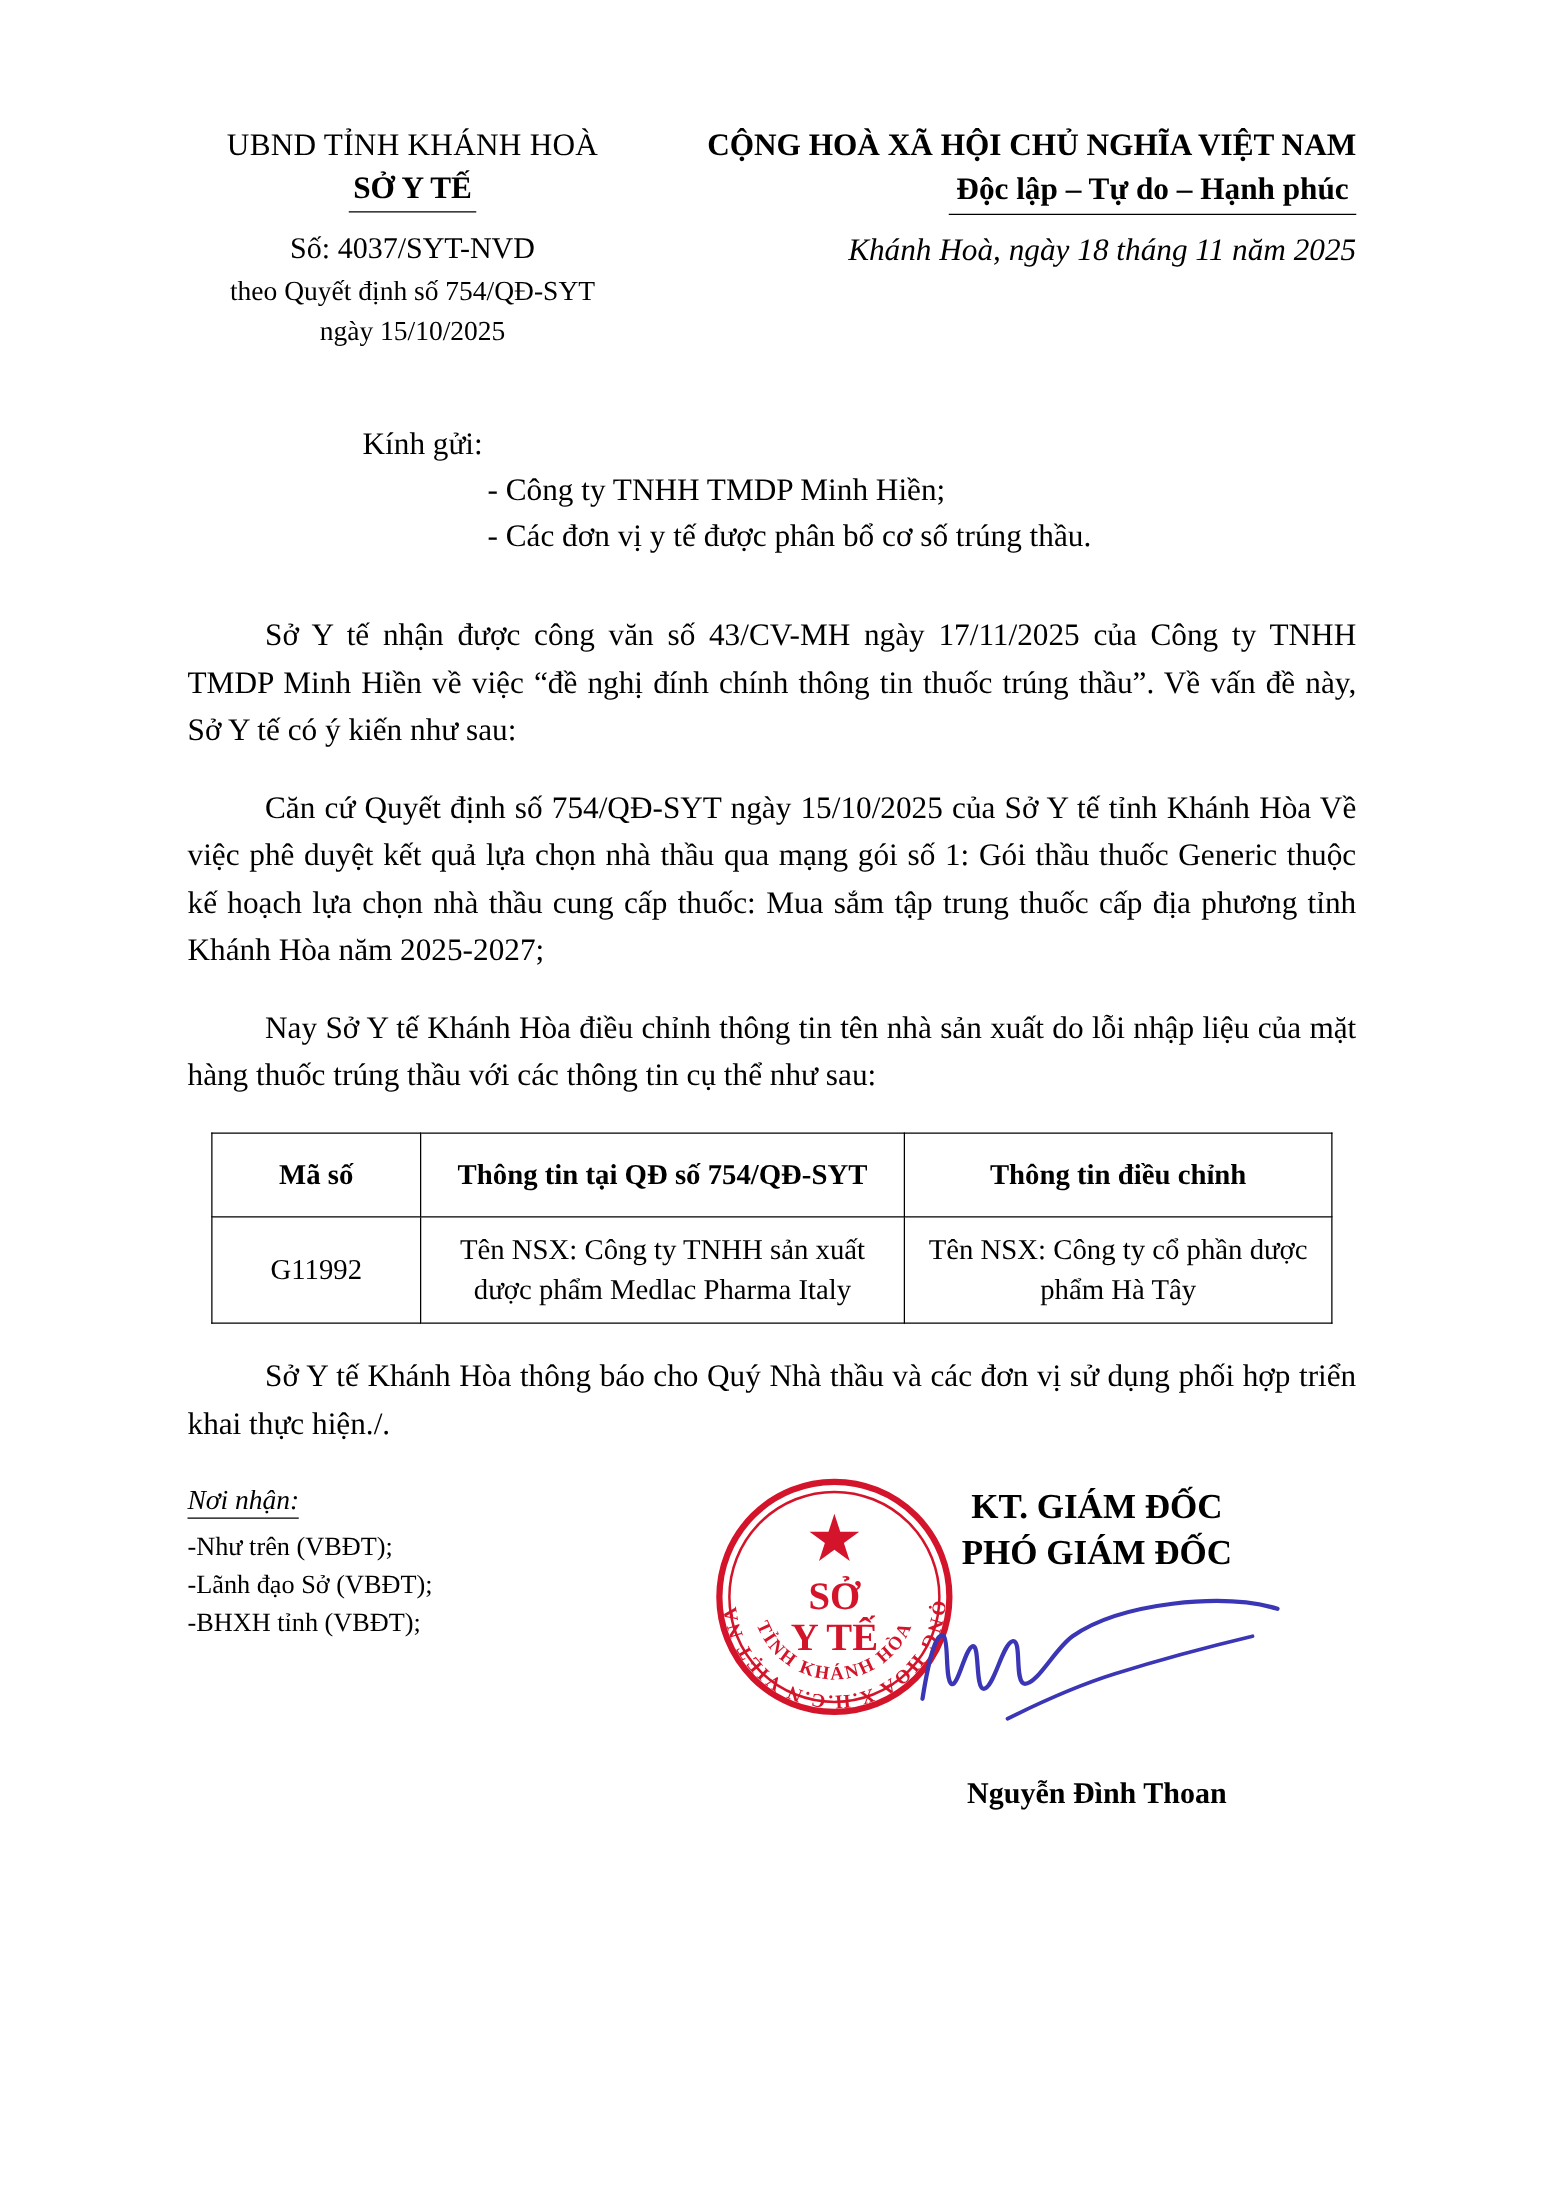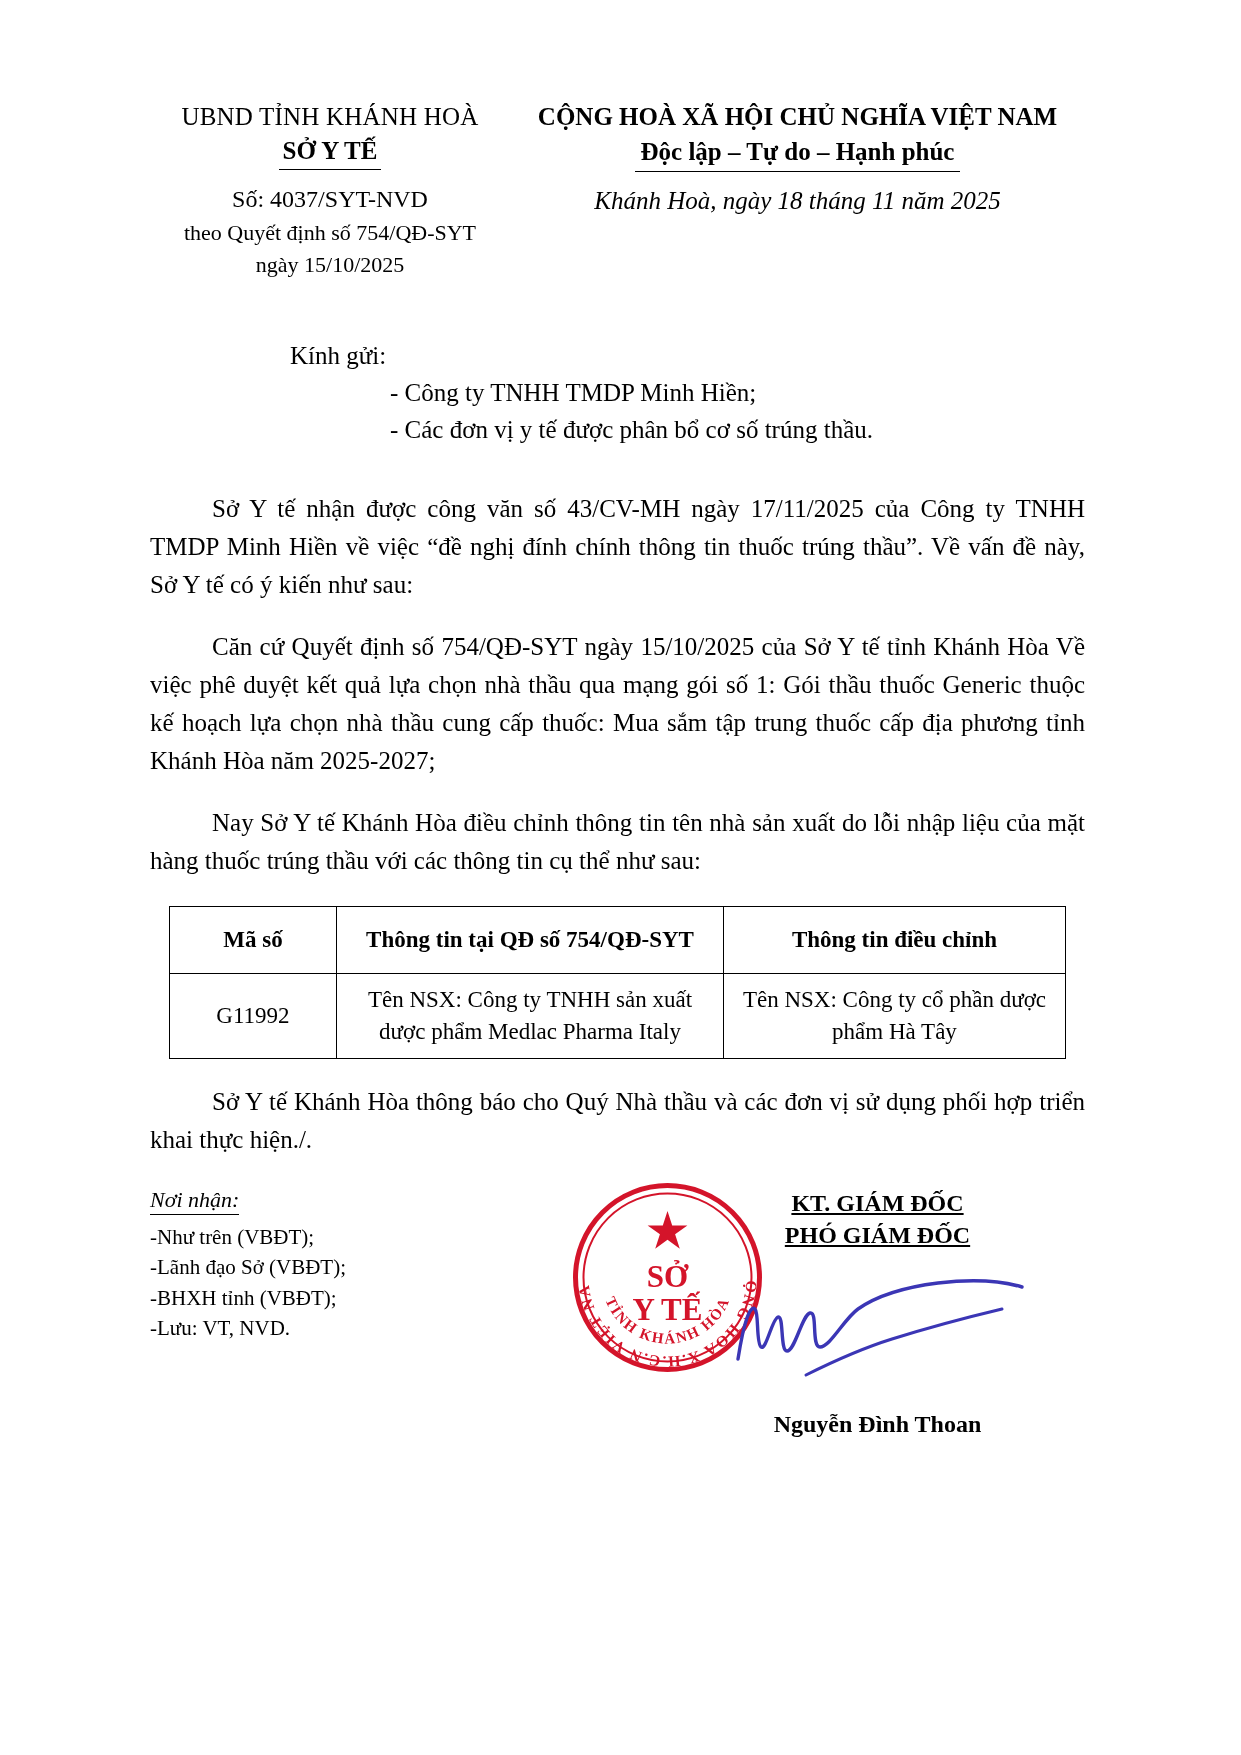--- a/index.html
+++ b/index.html
@@ -32,21 +32,21 @@
     align-items: flex-start;
     padding-top: 100px;
   }
   .header-left {
     width: 360px;
     text-align: center;
     line-height: 1.32;
   }
   .header-right {
     flex: 1;
-    text-align: center;
+    text-align: right;
     line-height: 1.32;
   }
   .org-line {
     font-size: 25px;
     letter-spacing: 0.2px;
   }
   .org-dept {
     font-size: 25px;
     font-weight: bold;
     display: inline-block;
@@ -162,26 +162,25 @@
   }
 
   .sign-block {
     position: absolute;
     left: 520px;
     top: 0;
     width: 415px;
     text-align: center;
   }
   .sign-title {
-    font-size: 24px;
+    font-size: 28px;
     font-weight: bold;
     line-height: 1.34;
     position: relative;
     z-index: 4;
-    text-decoration: underline;
   }
   .sign-name {
     font-size: 24px;
     font-weight: bold;
     margin-top: 160px;
     position: relative;
     z-index: 4;
   }
 
   
@@ -263,21 +262,20 @@
     <div class="para">Sở Y tế Khánh Hòa thông báo cho Quý Nhà thầu và các đơn vị sử dụng phối hợp triển khai thực hiện./.</div>
 
     <div class="footer">
 
       <div>
         <span class="noi-nhan-title">Nơi nhận:</span>
         <div class="noi-nhan-list">
           <div class="noi-nhan-item">-Như trên (VBĐT);</div>
           <div class="noi-nhan-item">-Lãnh đạo Sở (VBĐT);</div>
           <div class="noi-nhan-item">-BHXH tỉnh (VBĐT);</div>
-          <div class="noi-nhan-item">-Lưu: VT, NVD.</div>
         </div>
       </div>
 
       <svg class="seal" viewBox="0 0 205 205">
         <defs>
           <path id="arcOuter" d="M 102.5,102.5 m -79,0 a 79,79 0 1,1 158,0" transform="rotate(180 102.5 102.5)"></path>
           <path id="arcInner" d="M 102.5,102.5 m -66,0 a 66,66 0 1,0 132,0"></path>
         </defs>
         <circle cx="102.5" cy="102.5" r="92" fill="none" stroke="#d4142a" stroke-width="5"></circle>
         <circle cx="102.5" cy="102.5" r="84" fill="none" stroke="#d4142a" stroke-width="2"></circle>

